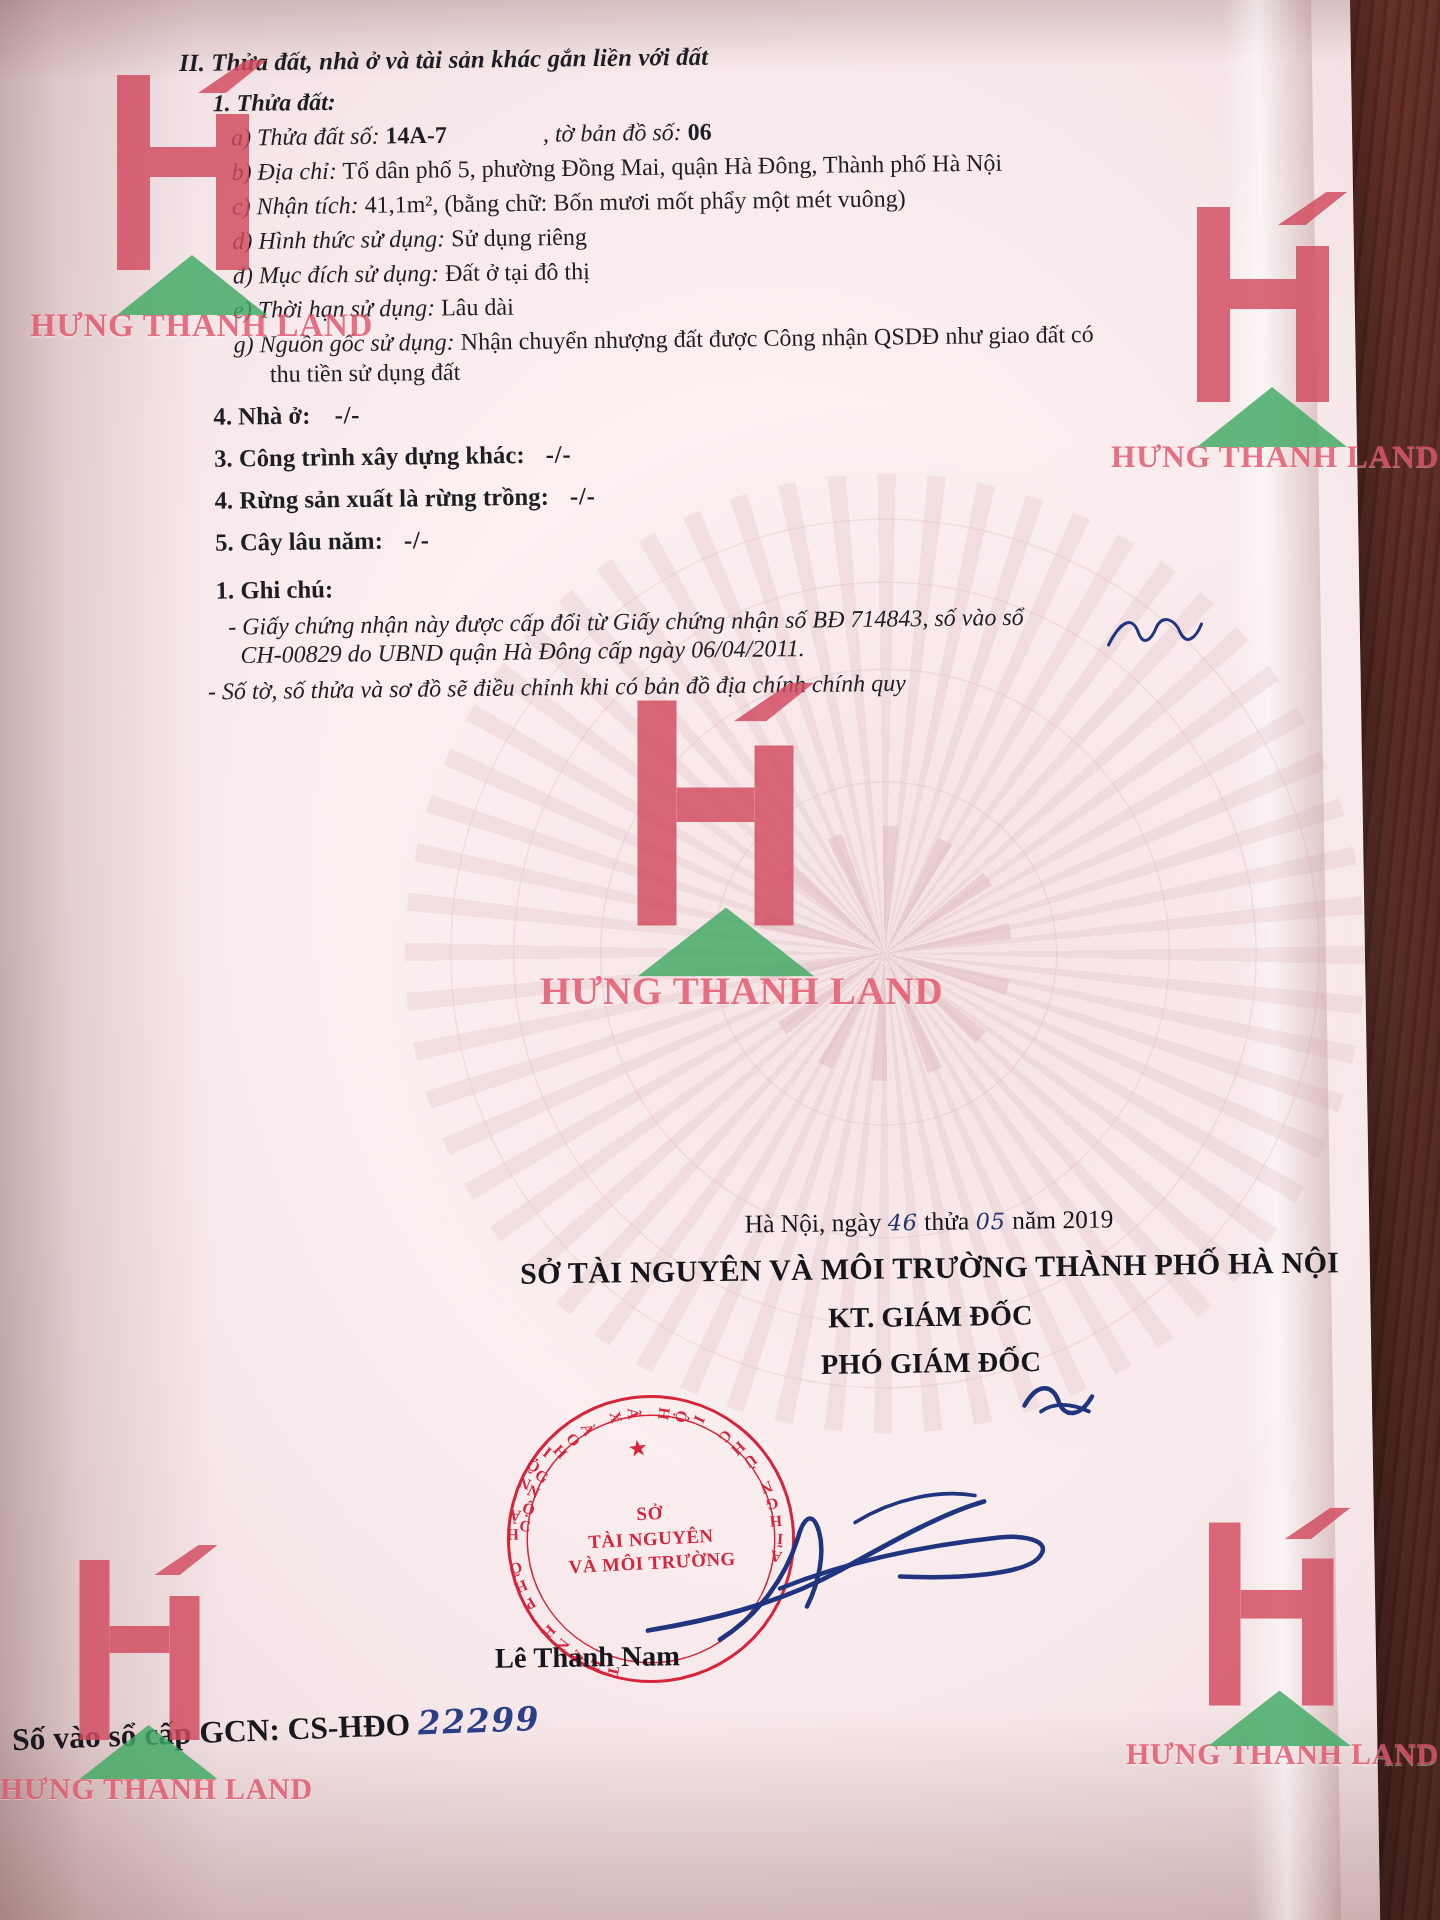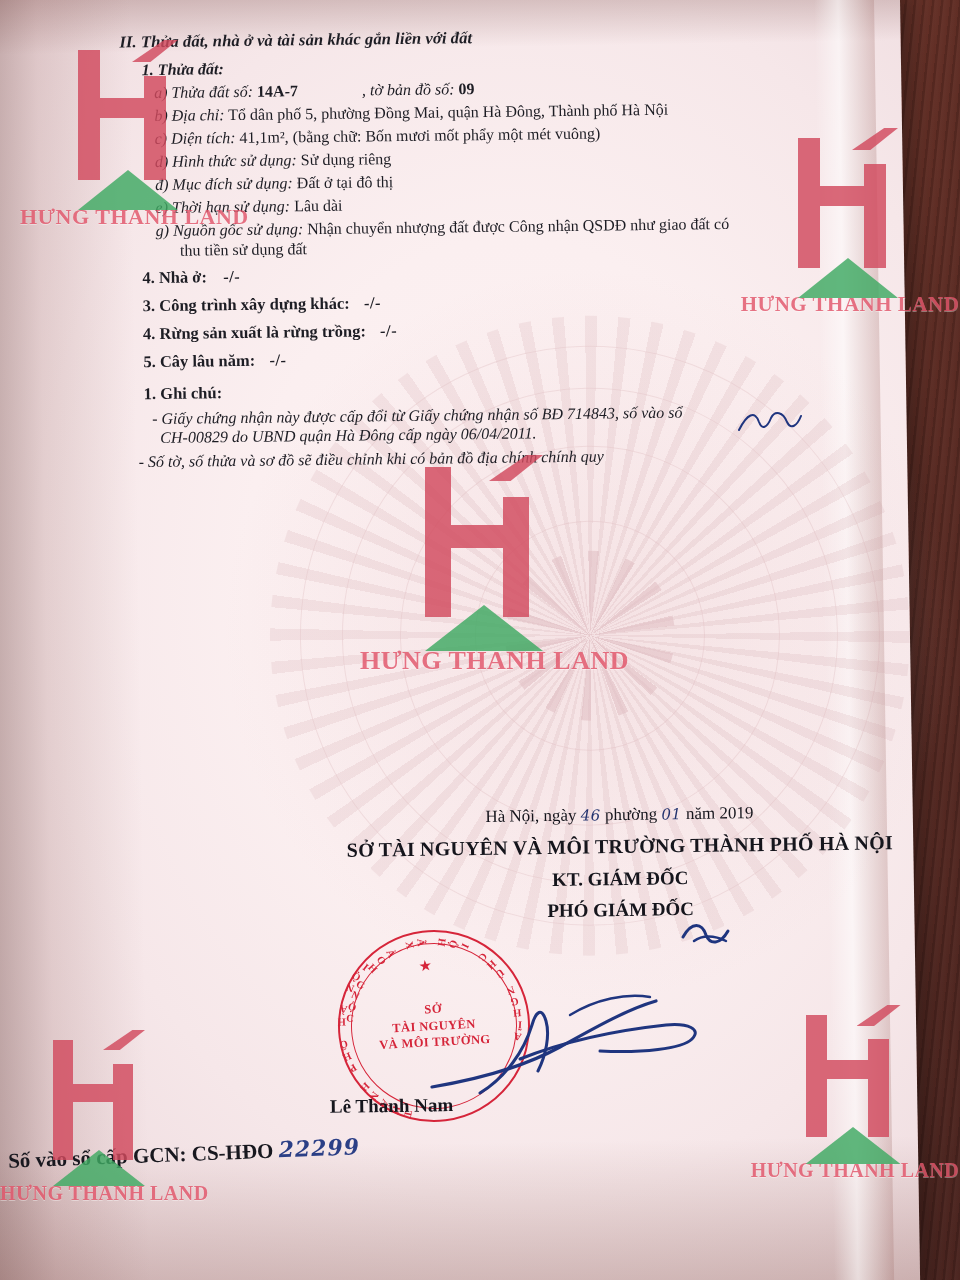--- a/index.html
+++ b/index.html
@@ -346,30 +346,30 @@
   <div class="doc-text">
 
     <div class="line sec-title">II. Thửa đất, nhà ở và tài sản khác gắn liền với đất</div>
 
     <div class="line sub-title">1. Thửa đất:</div>
 
     <div class="line item">
       <span class="lbl">a) Thửa đất số:</span>
       <span class="b">14A-7</span>
       <span class="lbl" style="padding-left:60px;">, tờ bản đồ số:</span>
-      <span class="b">09</span>
+      <span class="b">06</span>
     </div>
 
     <div class="line item">
       <span class="lbl">b) Địa chỉ:</span>
       <span>Tổ dân phố 5, phường Đồng Mai, quận Hà Đông, Thành phố Hà Nội</span>
     </div>
 
     <div class="line item">
-      <span class="lbl">c) Diện tích:</span>
+      <span class="lbl">c) Nhận tích:</span>
       <span>41,1m², (bằng chữ: Bốn mươi mốt phẩy một mét vuông)</span>
     </div>
 
     <div class="line item">
       <span class="lbl">d) Hình thức sử dụng:</span>
       <span>Sử dụng riêng</span>
     </div>
 
     <div class="line item">
       <span class="lbl">đ) Mục đích sử dụng:</span>
@@ -420,22 +420,22 @@
   </div>
 
   <svg class="ink" style="left:735px; top:400px;" width="70" height="40" viewBox="0 0 70 40">
     <path d="M4 30 C12 14, 20 10, 24 22 C27 30, 32 28, 36 18 C40 10, 48 12, 52 22 C56 30, 62 26, 66 16" stroke-width="2"></path>
   </svg>
 
   <div class="sign-block">
     <div class="sign-date">
       <span>Hà Nội, ngày</span>
       <span class="hand">46</span>
-      <span>phường</span>
-      <span class="hand">01</span>
+      <span>thửa</span>
+      <span class="hand">05</span>
       <span>năm</span>
       <span>2019</span>
     </div>
     <div class="org-line">SỞ TÀI NGUYÊN VÀ MÔI TRƯỜNG THÀNH PHỐ HÀ NỘI</div>
     <div class="role-line">KT. GIÁM ĐỐC</div>
     <div class="role-line2">PHÓ GIÁM ĐỐC</div>
   </div>
 
   <svg class="ink" style="left:680px; top:915px;" width="60" height="36" viewBox="0 0 60 36">
     <path d="M3 22 C12 6, 22 8, 26 20 C30 30, 40 30, 48 16" stroke-width="3"></path>

